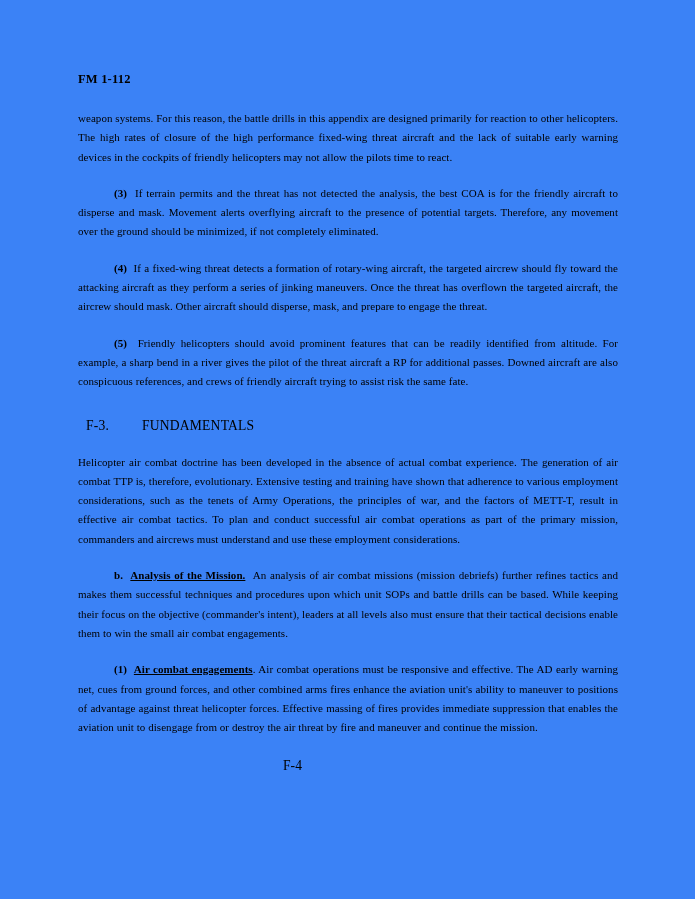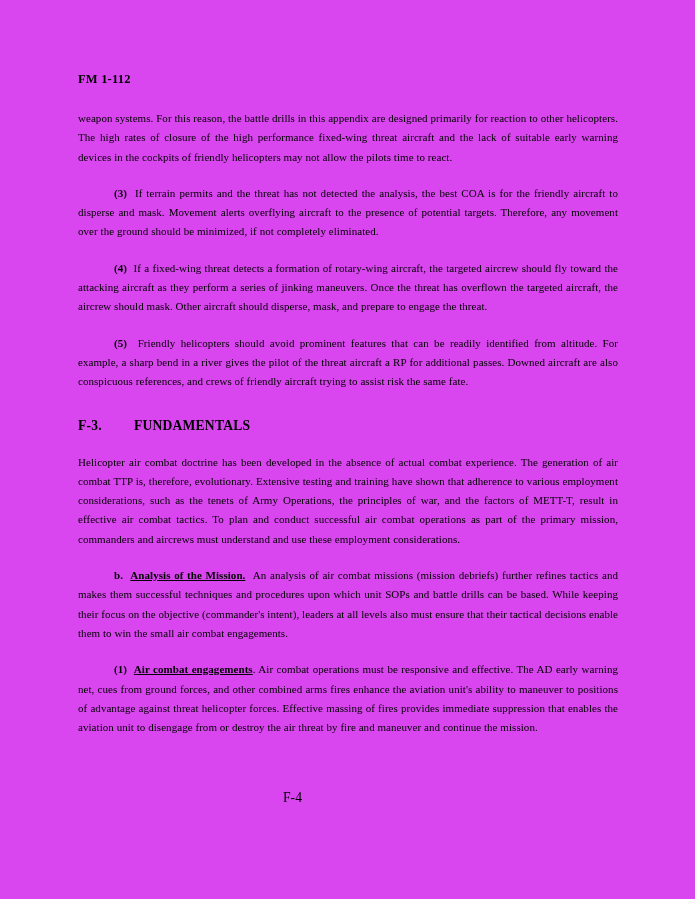--- a/index.html
+++ b/index.html
@@ -14,21 +14,21 @@
     color: #000000;
     position: relative;
     overflow: hidden;
   }
   .page {
     position: absolute;
     left: 0;
     top: 0;
     width: 695px;
     height: 899px;
-    background: #d946ef;
+    background: #3b82f6;
   }
   .content {
     position: absolute;
     left: 78px;
     top: 72px;
     width: 540px;
   }
   .header-id {
     font-family: "Liberation Serif", serif;
     font-weight: bold;
@@ -45,41 +45,41 @@
     letter-spacing: 0.05px;
   }
   p.no-indent {
     text-indent: 0;
   }
   p.indent {
     text-indent: 36px;
   }
   .section-head {
     font-size: 13.6px;
-    font-weight: bold;
-    margin: 26px 0 19px 0;
+    font-weight: normal;
+    margin: 26px 0 19px 8px;
     letter-spacing: 0.2px;
   }
   .section-head .num {
     display: inline-block;
     width: 56px;
   }
   .ul {
     text-decoration: underline;
   }
   .bold {
     font-weight: bold;
   }
   .marker {
     font-weight: bold;
   }
   .footer {
     position: absolute;
     left: 0;
-    top: 790px;
+    top: 758px;
     width: 585px;
     text-align: center;
     font-size: 13.6px;
     font-family: "Liberation Serif", serif;
   }
 </style>
 </head>
 <body>
 
 <div class="page">

